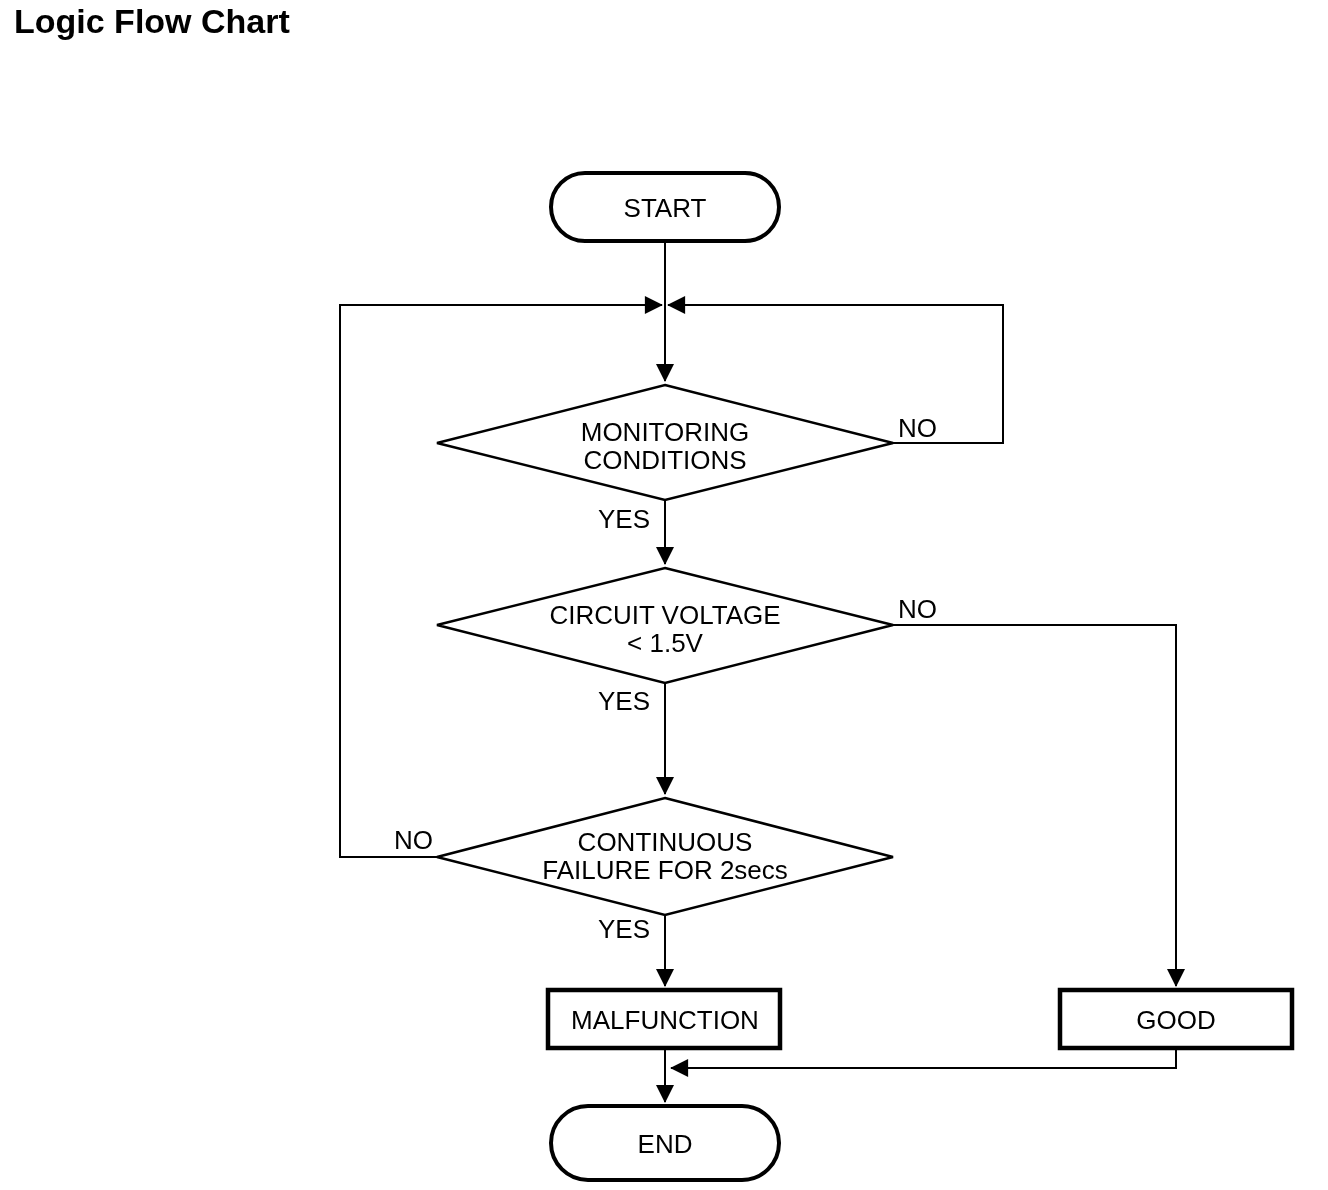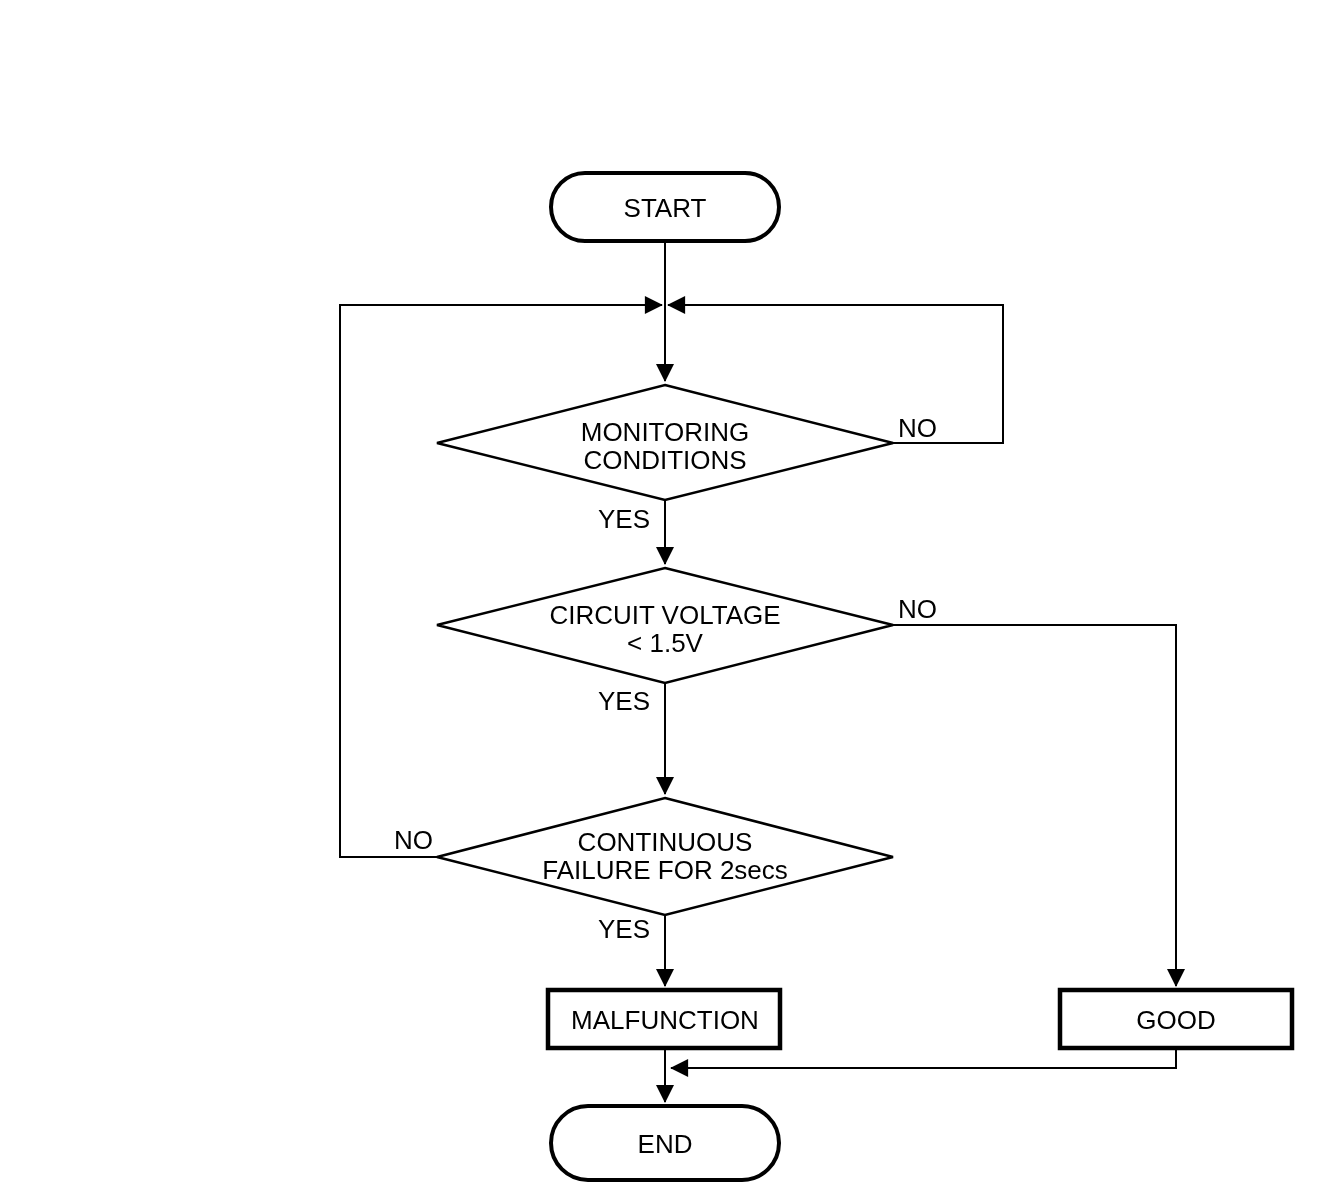--- a/index.html
+++ b/index.html
@@ -54,20 +54,21 @@
     font-size: 26px;
   }
   .anchor-start { text-anchor: start; }
   .anchor-end   { text-anchor: end; }
 </style>
 </head>
 <body>
 
 <div class="page">
 
+  <h1 class="page-title">Logic Flow Chart</h1>
 
   <svg class="flowchart" width="1328" height="1190" viewBox="0 0 1328 1190">
 
     <defs>
       <marker id="arrow" viewBox="0 0 10 10" refX="9.5" refY="5" markerWidth="13" markerHeight="9" orient="auto-start-reverse">
         <path d="M0 0 L10 5 L0 10 z" fill="#000000"></path>
       </marker>
     </defs>
 
     <g>

